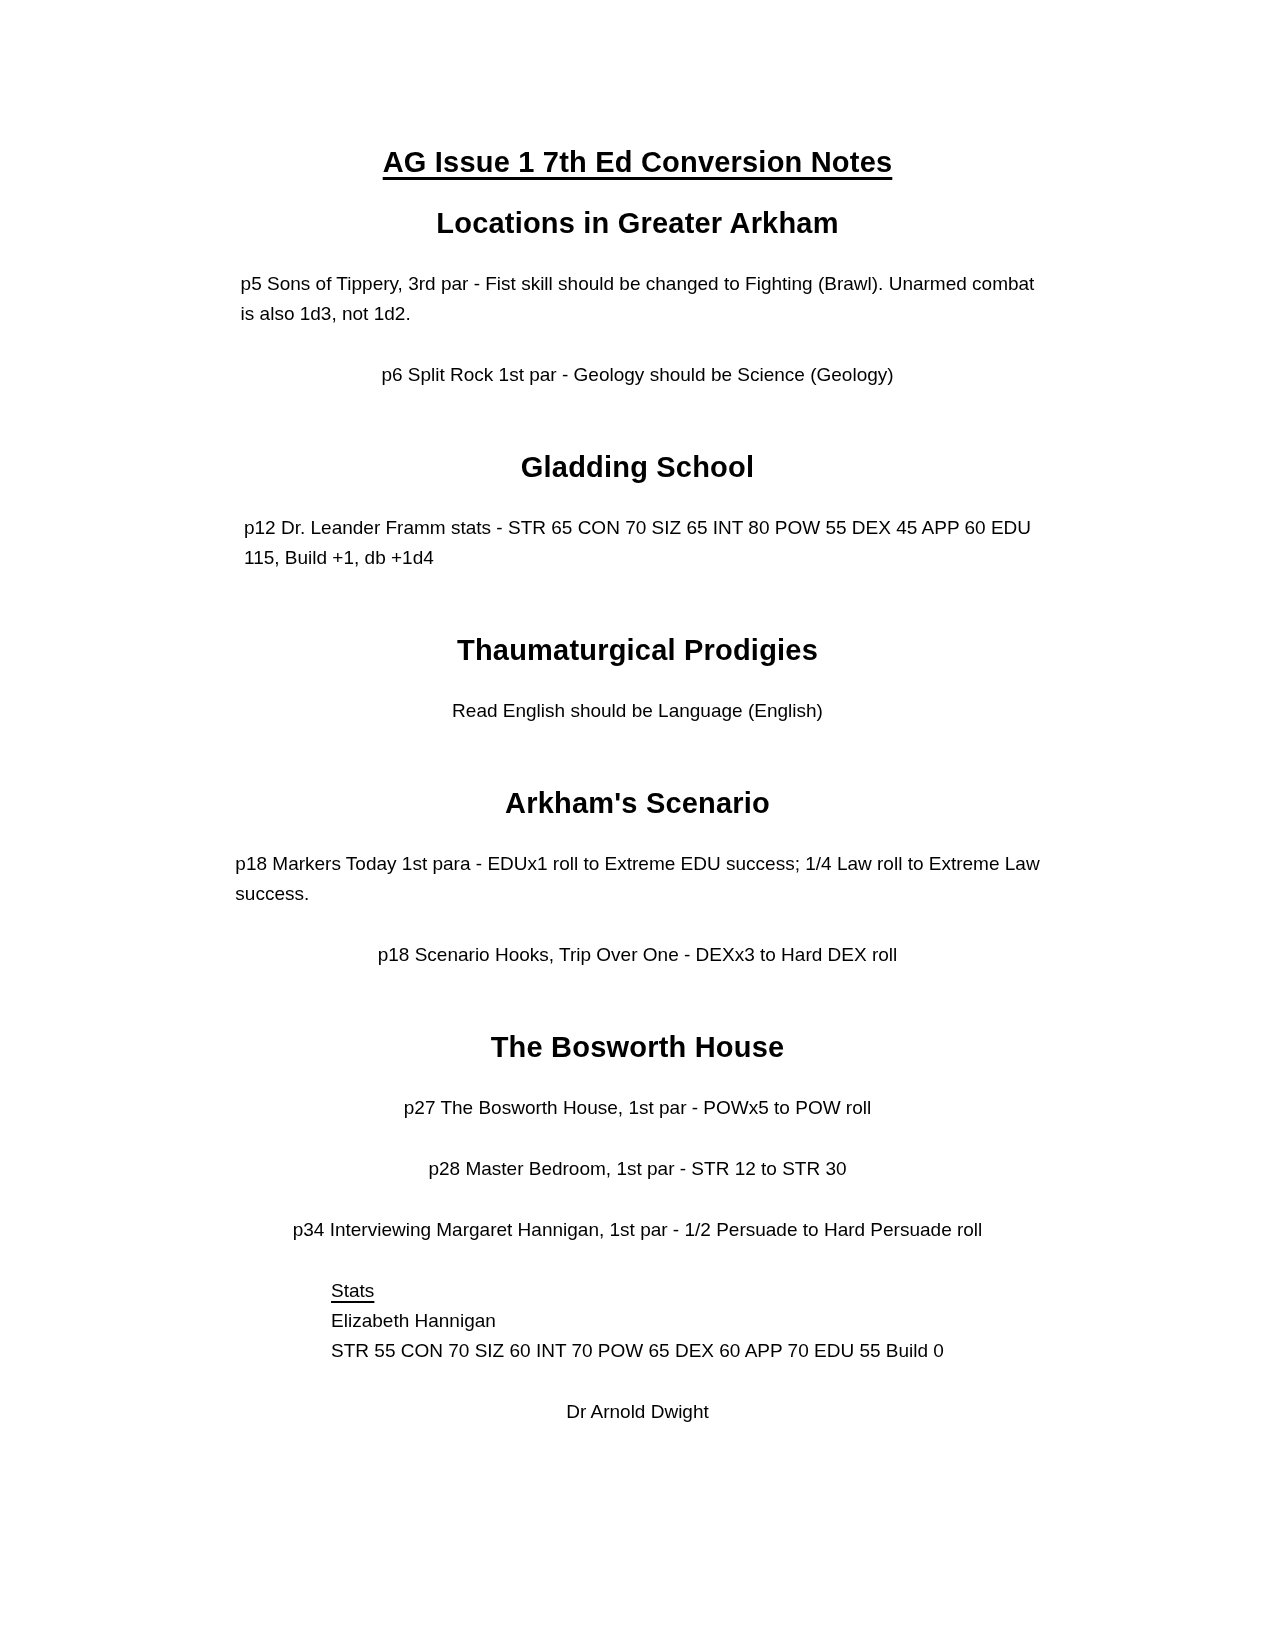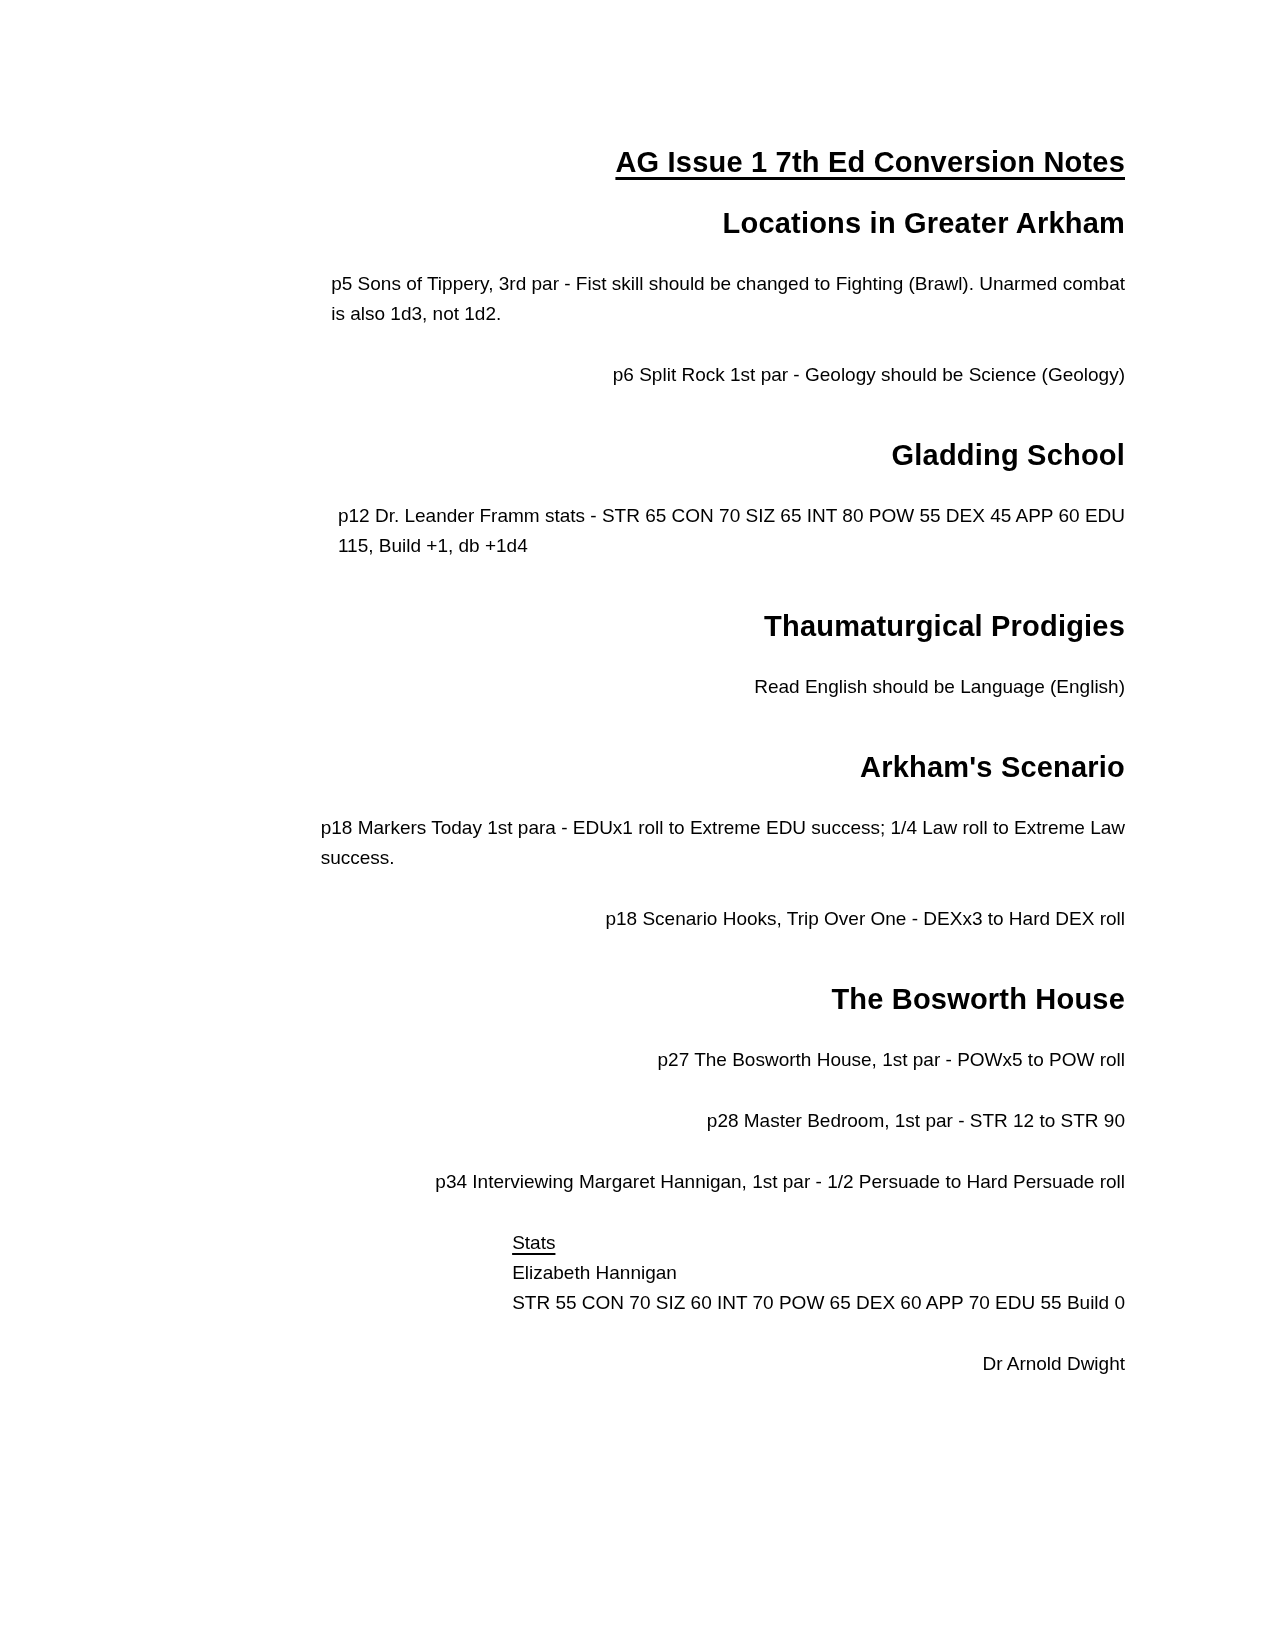--- a/index.html
+++ b/index.html
@@ -17,37 +17,37 @@
     overflow: hidden;
     color: #000000;
   }
   .content {
     position: absolute;
     left: 150px;
     top: 147px;
     width: 975px;
     display: flex;
     flex-direction: column;
-    align-items: flex-end;
+    align-items: center;
   }
   .block {
     margin: 0 0 31px 0;
     font-size: 19px;
     line-height: 30px;
     font-weight: normal;
     max-width: 975px;
   }
   h1.block, h2.block {
     font-size: 29px;
     line-height: 30px;
     font-weight: bold;
     letter-spacing: 0.2px;
   }
   
-  h2.block { margin-top: 19px; }
+  h2.block { margin-top: 31px; }
   h1.block + h2.block { margin-top: 0; }
   .line {
     display: block;
     white-space: nowrap;
   }
   h1.block .line {
     text-decoration: underline;
     text-decoration-thickness: 3px;
     text-underline-offset: 5px;
   }
@@ -98,21 +98,21 @@
       <p class="block paragraph">
         <span class="line">p18 Scenario Hooks, Trip Over One - DEXx3 to Hard DEX roll</span>
       </p>
       <h2 class="block heading">
         <span class="line">The Bosworth House</span>
       </h2>
       <p class="block paragraph">
         <span class="line">p27 The Bosworth House, 1st par - POWx5 to POW roll</span>
       </p>
       <p class="block paragraph">
-        <span class="line">p28 Master Bedroom, 1st par - STR 12 to STR 90</span>
+        <span class="line">p28 Master Bedroom, 1st par - STR 12 to STR 30</span>
       </p>
       <p class="block paragraph">
         <span class="line">p34 Interviewing Margaret Hannigan, 1st par - 1/2 Persuade to Hard Persuade roll</span>
       </p>
       <p class="block paragraph">
         <span class="line u">Stats</span>
         <span class="line">Elizabeth Hannigan</span>
         <span class="line">STR 55 CON 70 SIZ 60 INT 70 POW 65 DEX 60 APP 70 EDU 55 Build 0</span>
       </p>
       <p class="block paragraph">

